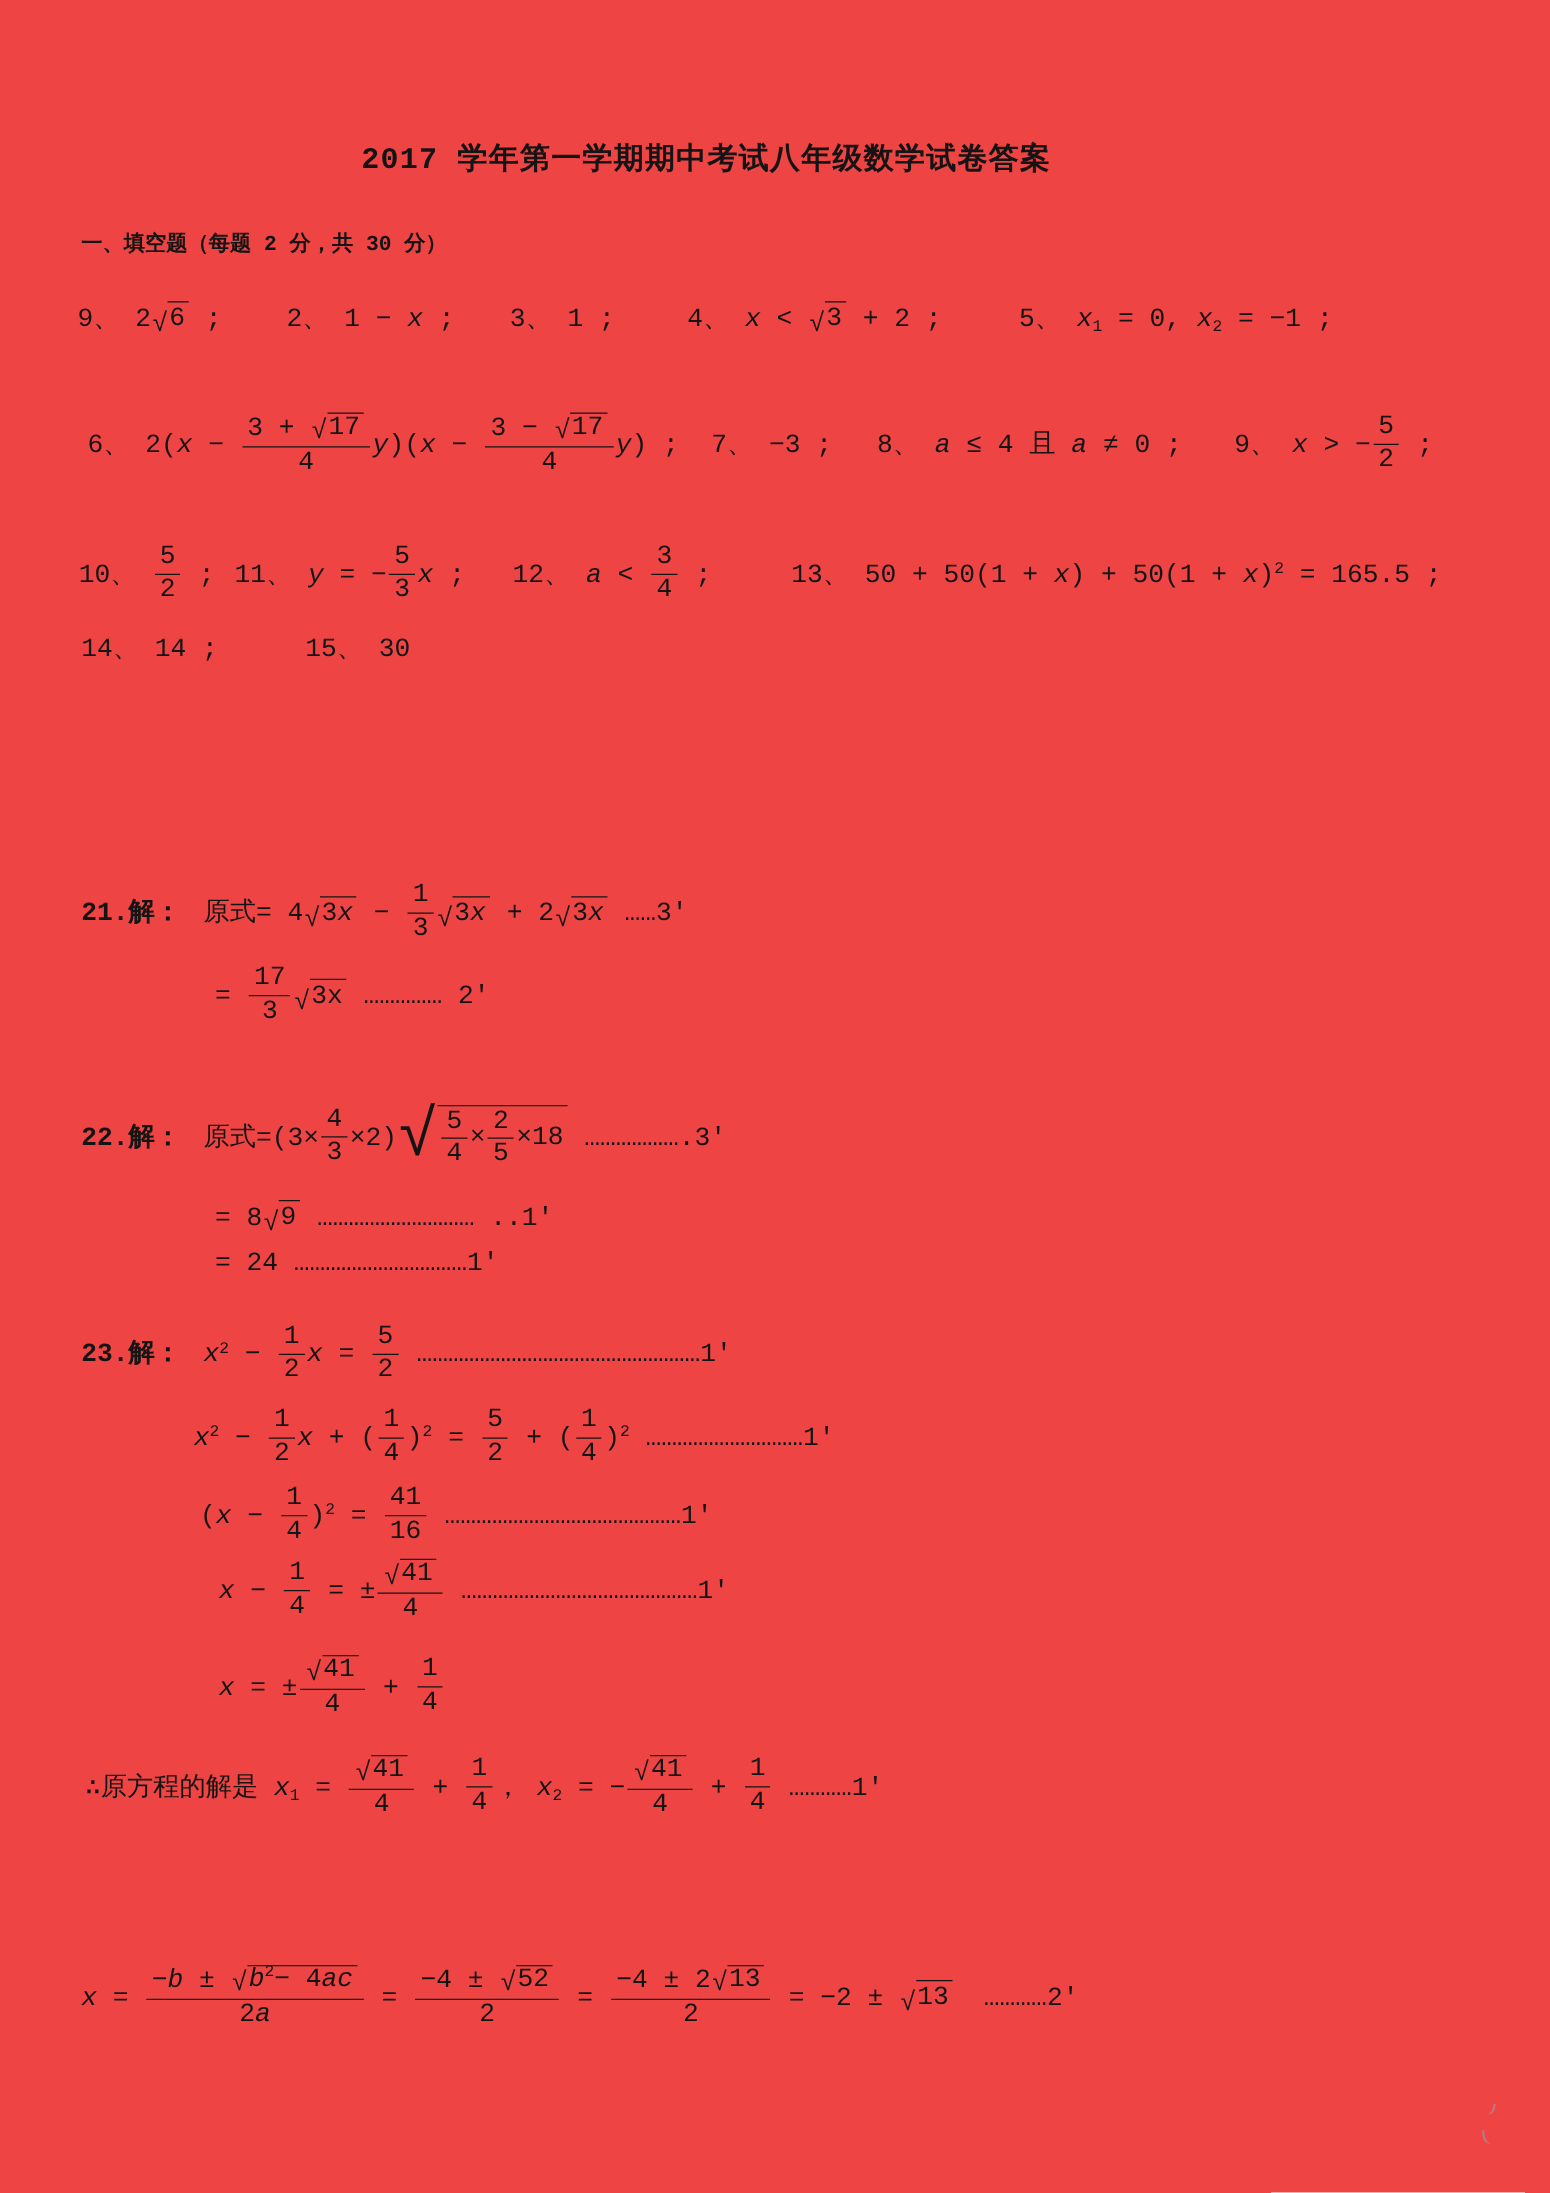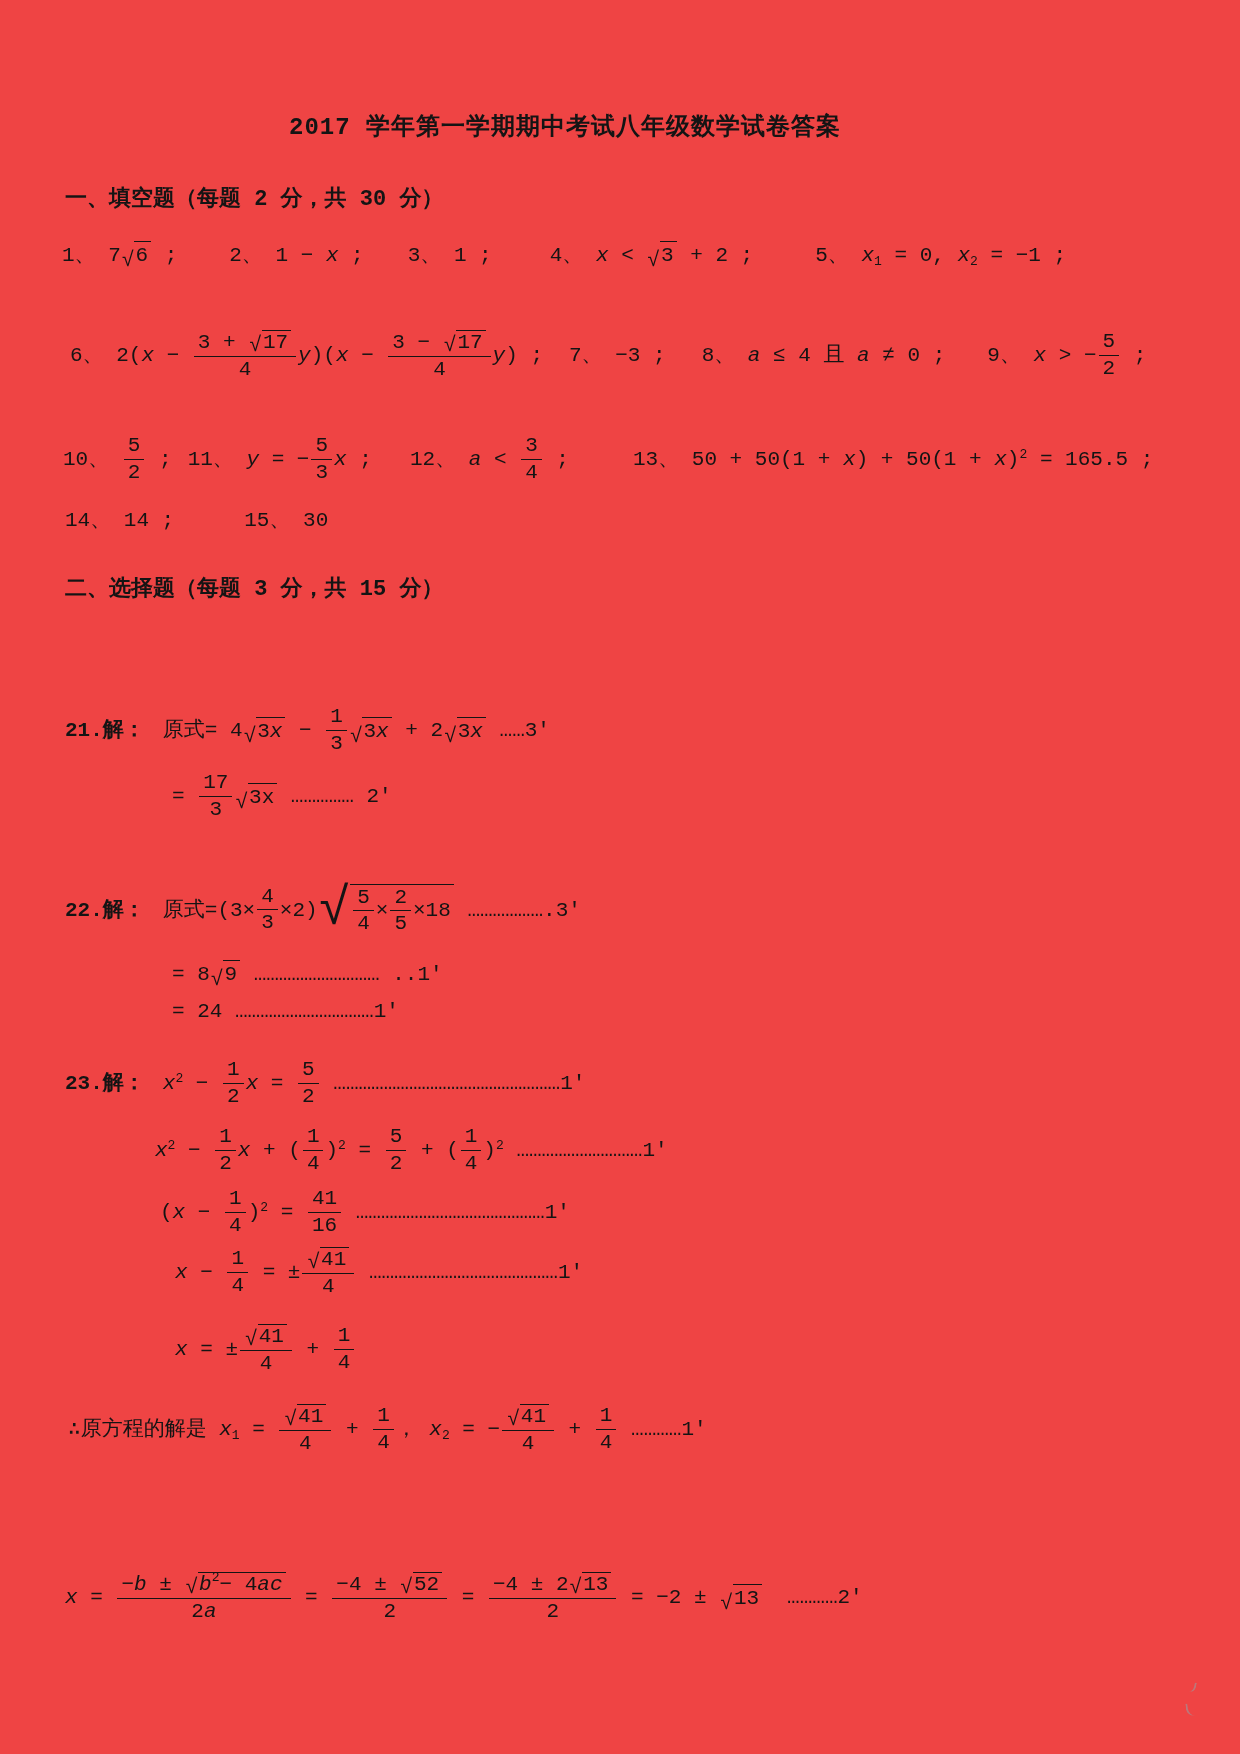--- a/index.html
+++ b/index.html
@@ -4,21 +4,21 @@
 <style>
   html,body{margin:0;padding:0;background:#fff;}
   .page{
     position:relative;width:1240px;height:1754px;background:#ef4444;
     font-family:Liberation Mono, monospace;color:#141414;overflow:hidden;
   }
   .title{
     position:absolute;top:110px;left:0;width:1130px;text-align:center;
     font-size:24px;font-weight:bold;letter-spacing:1px;
   }
-  .hd{position:absolute;font-size:22px;font-weight:bold;white-space:nowrap;}
+  .hd{position:absolute;font-size:17px;font-weight:bold;white-space:nowrap;}
   .ln{position:absolute;font-size:21px;white-space:nowrap;line-height:1.25;}
   .lbl{font-weight:bold;margin-right:18px;}
   .t{font-style:normal;}
   .it{font-style:italic;}
   .sp{display:inline-block;}
   .sup{font-size:0.62em;position:relative;top:-0.55em;}
   .sub{font-size:0.62em;position:relative;top:0.3em;}
   .frac{display:inline-block;vertical-align:middle;text-align:center;margin:0 2px;}
   .frac>.num{display:block;padding:0 4px 1px;line-height:1.08;}
   .frac>.den{display:block;border-top:1.6px solid #141414;padding:2px 4px 0;line-height:1.08;}
@@ -32,21 +32,21 @@
 </style>
 </head>
 <body>
 
 <div class="page">
 
   <div class="title">2017 学年第一学期期中考试八年级数学试卷答案</div>
 
   <div class="hd" style="top:183px;left:65px">一、填空题（每题 2 分，共 30 分）</div>
 
-  <div class="ln" style="top:241px;left:62px"><span class="t">1、 7</span><span class="sqrt">
+  <div class="ln" style="top:241px;left:62px"><span class="t">9、 2</span><span class="sqrt">
         <span class="sign">√</span>
         <span class="rad">
           <span class="t">6</span>
         </span>
       </span><span class="t"> ;</span><span class="sp" style="width: 52px;"></span><span class="t">2、 1 − </span><span class="it">x</span><span class="t"> ;</span><span class="sp" style="width: 44px;"></span><span class="t">3、 1 ;</span><span class="sp" style="width: 58px;"></span><span class="t">4、 </span><span class="it">x</span><span class="t"> &lt; </span><span class="sqrt">
         <span class="sign">√</span>
         <span class="rad">
           <span class="t">3</span>
         </span>
       </span><span class="t"> + 2 ;</span><span class="sp" style="width: 62px;"></span><span class="t">5、 </span><span class="it">x</span><span class="sub"><span class="t">1</span></span><span class="t"> = 0, </span><span class="it">x</span><span class="sub"><span class="t">2</span></span><span class="t"> = −1 ;</span></div>
@@ -57,21 +57,20 @@
             </span>
           </span></span><span class="den"><span class="t">4</span></span></span><span class="it">y</span><span class="t">)(</span><span class="it">x</span><span class="t"> − </span><span class="frac"><span class="num"><span class="t">3 − </span><span class="sqrt">
             <span class="sign">√</span>
             <span class="rad">
               <span class="t">17</span>
             </span>
           </span></span><span class="den"><span class="t">4</span></span></span><span class="it">y</span><span class="t">) ;</span><span class="sp" style="width: 26px;"></span><span class="t">7、 −3 ;</span><span class="sp" style="width: 36px;"></span><span class="t">8、 </span><span class="it">a</span><span class="t"> ≤ 4 且 </span><span class="it">a</span><span class="t"> ≠ 0  ;</span><span class="sp" style="width: 42px;"></span><span class="t">9、 </span><span class="it">x</span><span class="t"> &gt; −</span><span class="frac"><span class="num"><span class="t">5</span></span><span class="den"><span class="t">2</span></span></span><span class="t"> ;</span></div>
   <div class="ln" style="top:435px;left:63px"><span class="t">10、 </span><span class="frac"><span class="num"><span class="t">5</span></span><span class="den"><span class="t">2</span></span></span><span class="t"> ;</span><span class="sp" style="width: 16px;"></span><span class="t">11、 </span><span class="it">y</span><span class="t"> = −</span><span class="frac"><span class="num"><span class="t">5</span></span><span class="den"><span class="t">3</span></span></span><span class="it">x</span><span class="t"> ;</span><span class="sp" style="width: 38px;"></span><span class="t">12、 </span><span class="it">a</span><span class="t"> &lt; </span><span class="frac"><span class="num"><span class="t">3</span></span><span class="den"><span class="t">4</span></span></span><span class="t"> ;</span><span class="sp" style="width: 64px;"></span><span class="t">13、 50 + 50(1 + </span><span class="it">x</span><span class="t">) + 50(1 + </span><span class="it">x</span><span class="t">)</span><span class="sup"><span class="t">2</span></span><span class="t"> = 165.5 ;</span></div>
   <div class="ln" style="top:508px;left:65px"><span class="t">14、 14 ;</span><span class="sp" style="width: 70px;"></span><span class="t">15、 30</span></div>
 
-  <div class="hd" style="top:573px;left:65px">二、选择题（每题 3 分，共 15 分）</div>
 
 
 
   <div class="ln" style="top:706px;left:65px">
     <span class="lbl">21.解：</span><span><span class="t">原式= 4</span><span class="sqrt">
           <span class="sign">√</span>
           <span class="rad">
             <span class="t">3</span>
             <span class="it">x</span>
           </span>

